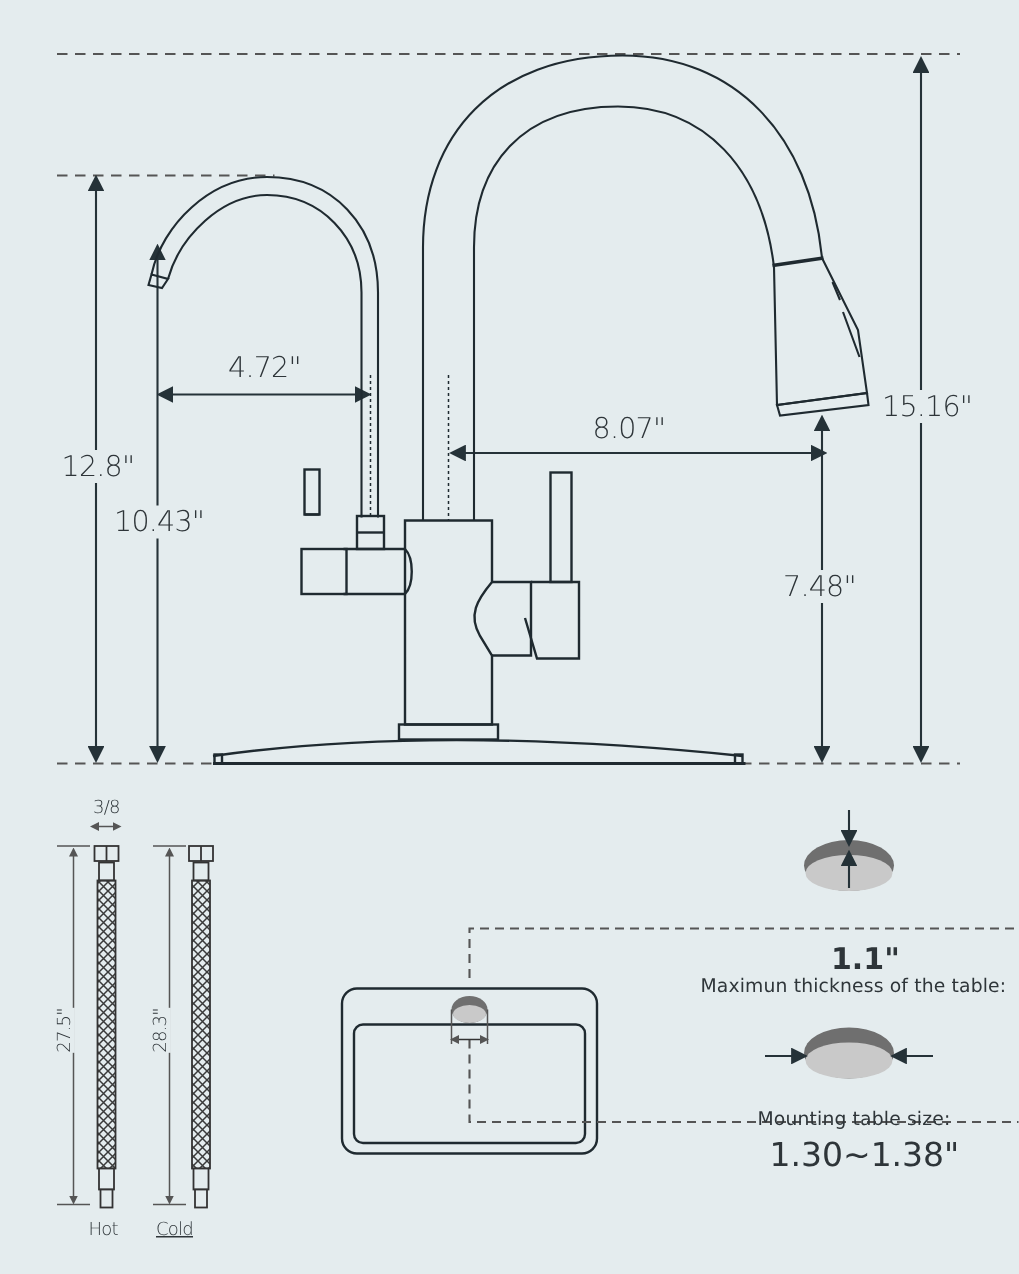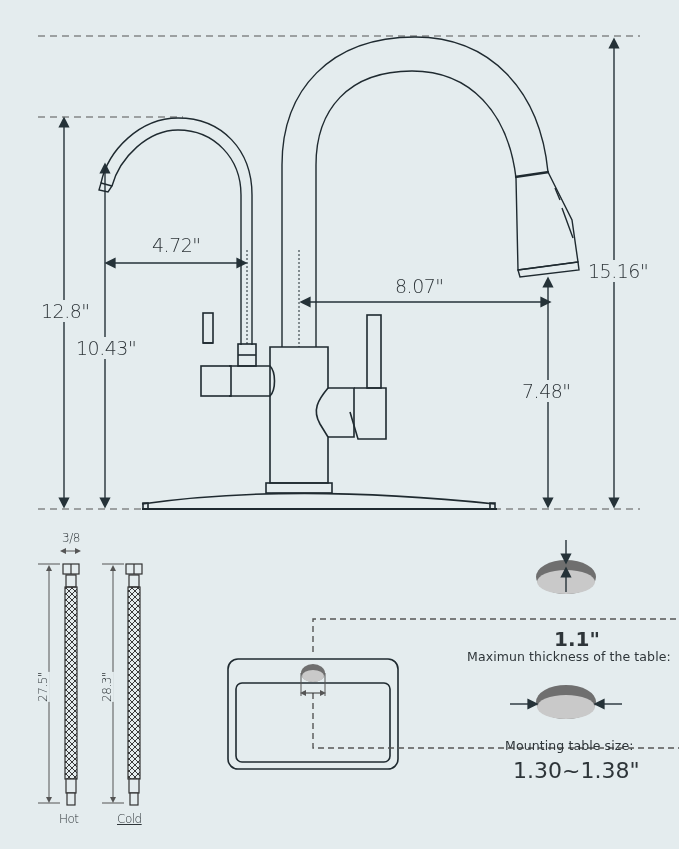--- a/index.html
+++ b/index.html
@@ -137,18 +137,18 @@
 <div class="lbl dim-lg" style="left:41px; top:300px; background:#e4ecee;">12.8"</div>
 <div class="lbl dim-lg" style="left:76px; top:337px; background:#e4ecee;">10.43"</div>
 <div class="lbl dim-lg" style="left:395px; top:275px;">8.07"</div>
 <div class="lbl dim-lg" style="left:522px; top:380px; background:#e4ecee;">7.48"</div>
 <div class="lbl dim-lg" style="left:588px; top:260px; background:#e4ecee;">15.16"</div>
 
 <div class="lbl dim-sm" style="left:62px; top:531px;">3/8</div>
 <div class="lbl dim-sm rot" style="left:28px; top:680px; background:#e4ecee;">27.5"</div>
 <div class="lbl dim-sm rot" style="left:92px; top:680px; background:#e4ecee;">28.3"</div>
 <div class="lbl dim-sm" style="left:59px; top:812px;">Hot</div>
-<div class="lbl dim-sm" style="left:117px; top:812px;text-decoration:underline;">Cold</div>
+<div class="lbl dim-sm" style="left:104px; top:812px;text-decoration:underline;">Cold</div>
 
 <div class="caption" style="left:467px; top:608px;margin-top:41px;">Maximun thickness of the table:</div>
 <div class="big" style="left:554px; top:627px;">1.1"</div>
 <div class="caption" style="left:505px; top:738px;">Mounting table size:</div>
 <div class="big2" style="left:513px; top:758px;">1.30~1.38"</div>
 
 </body></html>

